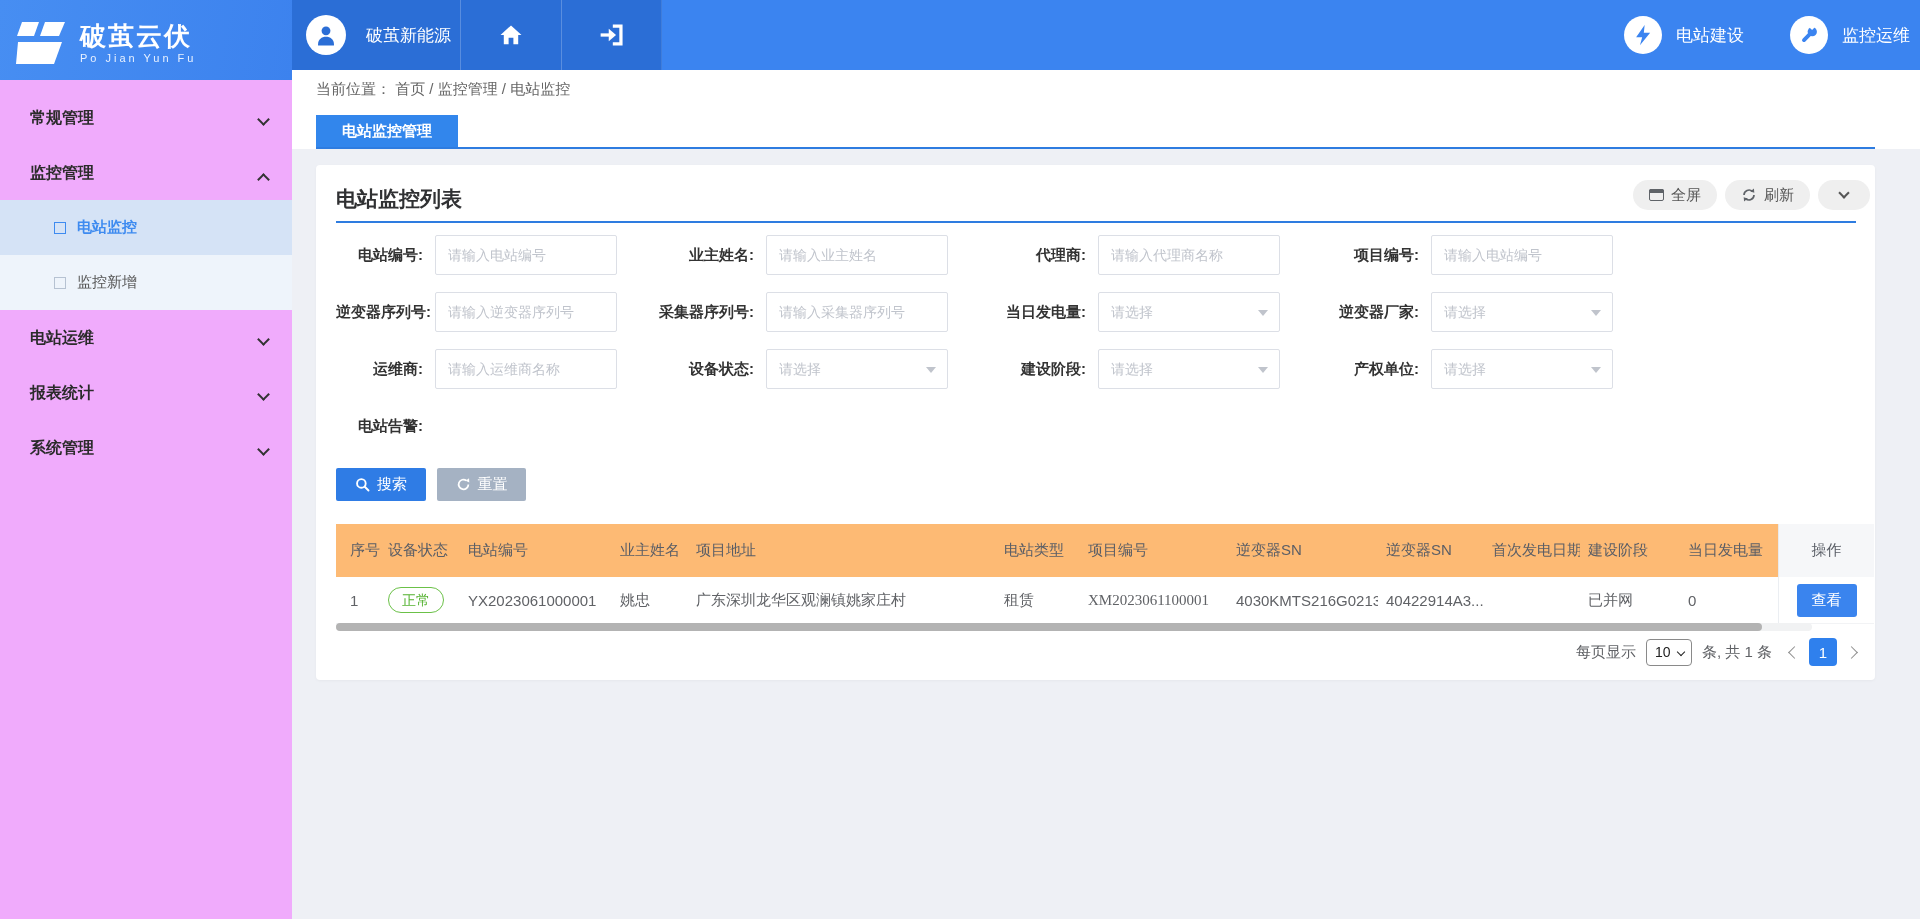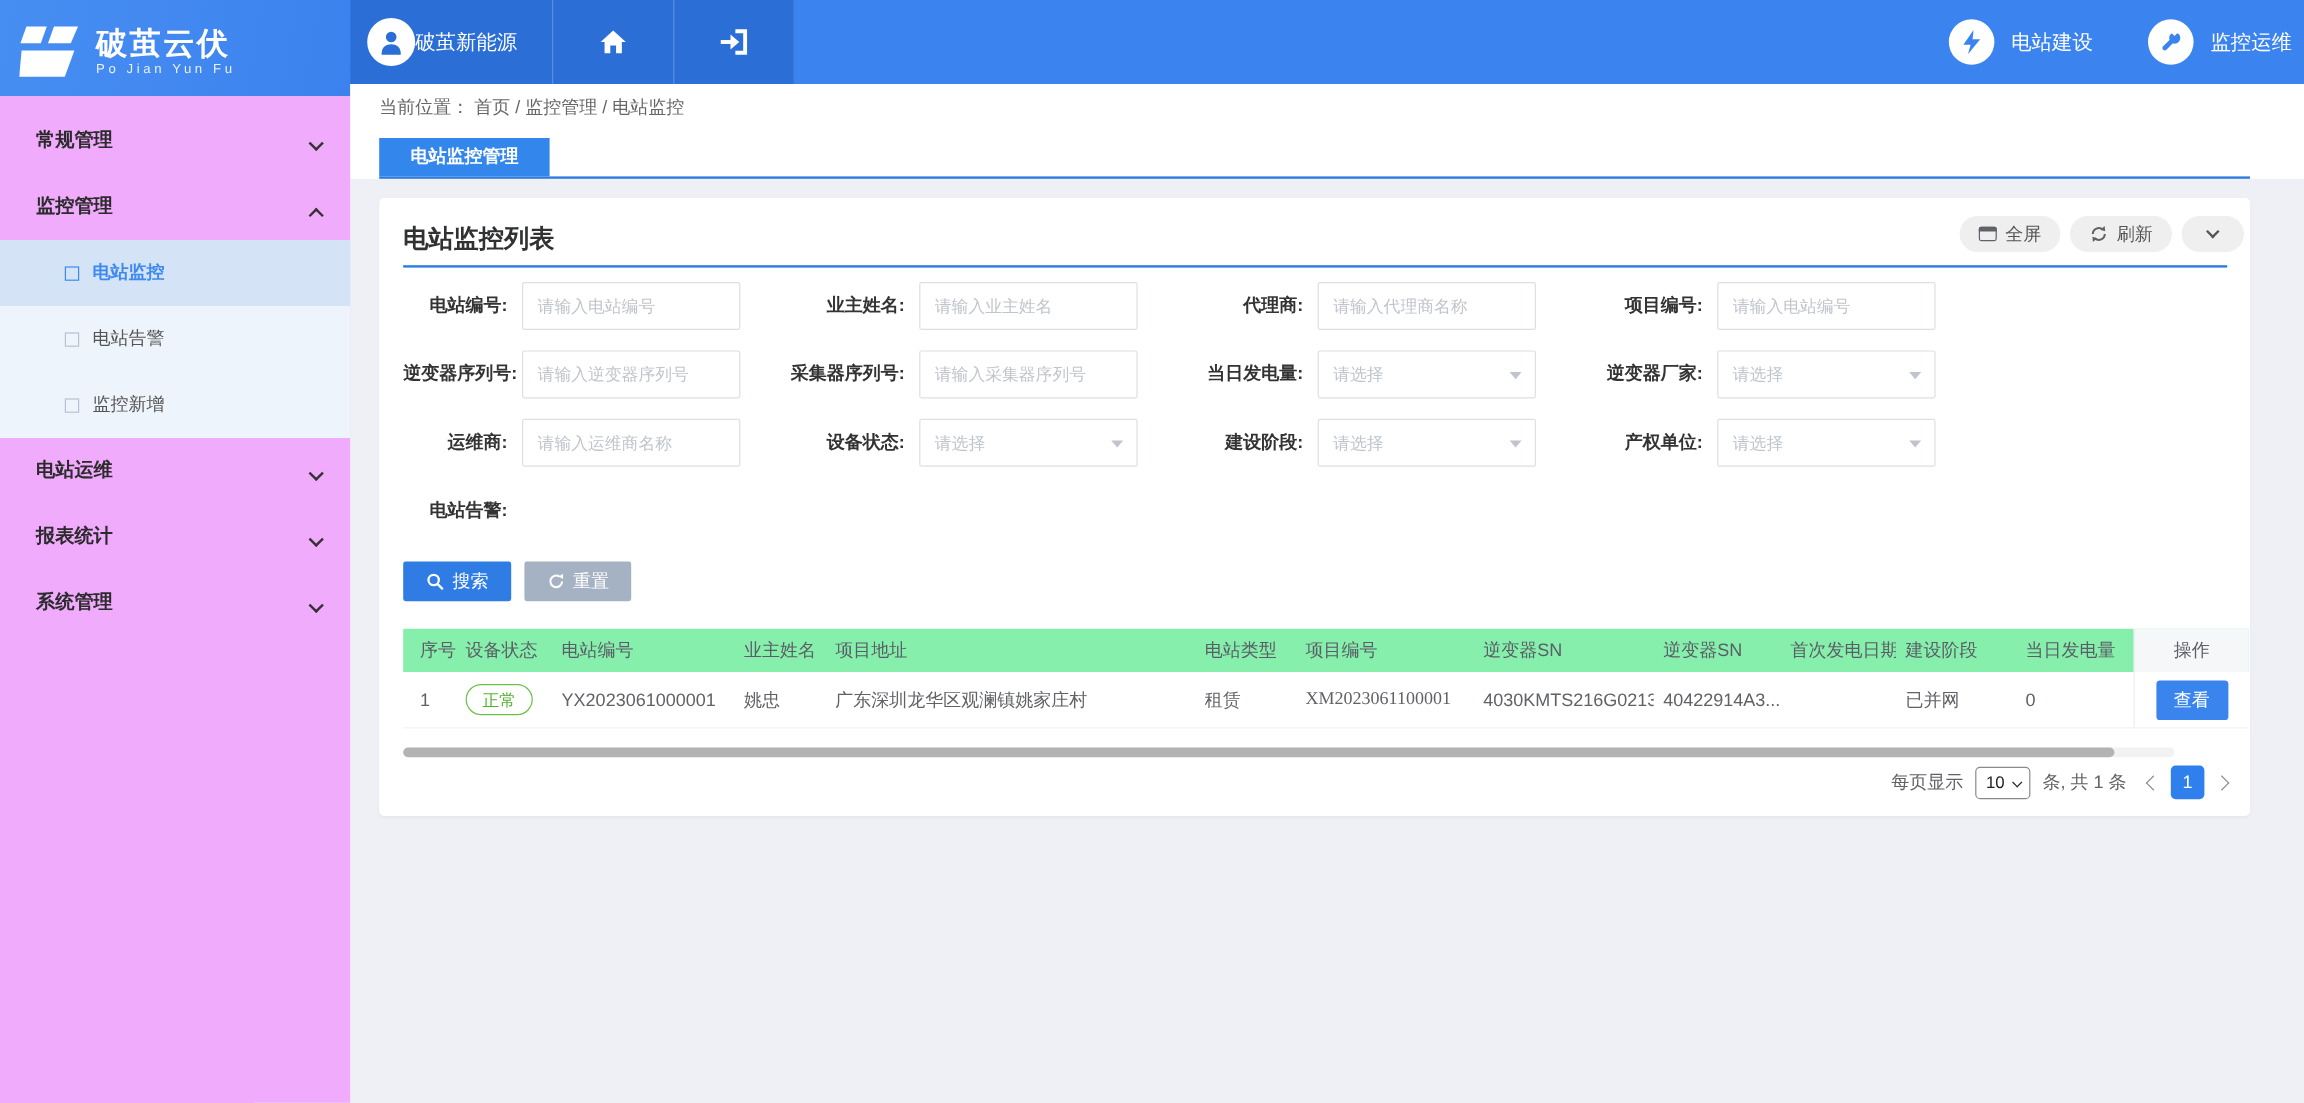--- a/index.html
+++ b/index.html
@@ -10,21 +10,21 @@
   
   .topbar { position:absolute; left:0; top:0; width:1920px; height:70px; background:#3b84f0; }
   .logo-block { position:absolute; left:0; top:0; width:292px; height:86px;
     background:linear-gradient(100deg,#478ef2,#3c82ee); display:flex; align-items:center; padding-left:16px; }
   .logo-mark { width:52px; height:46px; margin-right:12px; }
   .logo-text .lt1 { color:#fff; font-size:26px; font-weight:bold; letter-spacing:2px; line-height:28px; }
   .logo-text .lt2 { color:#e8f1ff; font-size:11px; letter-spacing:3px; margin-top:2px; }
   .tb-user { position:absolute; left:292px; top:0; width:168px; height:70px; background:#2b6ed6;
     display:flex; align-items:center; padding-left:14px; }
   .avatar { width:40px; height:40px; border-radius:50%; background:#fff; display:flex; align-items:center; justify-content:center; }
-  .tb-username { color:#fff; font-size:17px; margin-left:0; }
+  .tb-username { color:#fff; font-size:17px; margin-left:20px; }
   .tb-iconbtn { position:absolute; top:0; height:70px; width:101px; background:#2b6ed6;
     border-left:1px solid rgba(255,255,255,.22); display:flex; align-items:center; justify-content:center; cursor:pointer; }
   .tb-home { left:460px; }
   .tb-signin { left:561px; border-right:1px solid rgba(255,255,255,.10); }
   .tb-right { position:absolute; right:10px; top:0; height:70px; display:flex; align-items:center; gap:46px; }
   .tb-navitem { display:flex; align-items:center; gap:14px; cursor:pointer; }
   .tb-navitem .circ { width:38px; height:38px; border-radius:50%; background:#fff; display:flex; align-items:center; justify-content:center; }
   .tb-navitem .nv-label { color:#fff; font-size:17px; }
 
   
@@ -85,21 +85,21 @@
   
   .btn-row { position:absolute; left:20px; top:303px; display:flex; gap:11px; }
   .btn { height:33px; display:flex; align-items:center; justify-content:center; gap:7px;
     font-size:15px; color:#fff; border:none; cursor:pointer; border-radius:2px; font-family:inherit; }
   .btn-search { width:90px; background:#2f7ce5; }
   .btn-reset  { width:89px; background:#a5b2c3; }
 
   
   .table { position:absolute; left:20px; top:359px; width:1538px; font-size:15px; }
   .trow { display:flex; width:1538px; }
-  .thead { background:#86efac; color:#5a5e66; height:36px; }
+  .thead { background:#fdba74; color:#5a5e66; height:53px; }
   .tbody { background:#fff; color:#606266; height:47px; border-bottom:1px solid #f2f3f5; }
   .tcell { flex:0 0 auto; display:flex; align-items:center; padding-left:8px; overflow:hidden; white-space:nowrap; }
   .c0{width:44px; padding-left:14px;} .c1{width:80px;} .c2{width:152px;} .c3{width:76px;}
   .c4{width:308px;} .c5{width:84px;} .c6{width:148px;font-family:Liberation Serif, serif;} .c7{width:150px;} .c8{width:106px;}
   .c9{width:96px;} .c10{width:100px;} .c11{width:98px;}
   .cop{width:96px; justify-content:center; padding-left:0;}
   .thead .cop { background:#f6f7f9; border-left:1px solid #e8eaed; }
   .tbody .cop { border-left:1px solid #ebeef2; }
   .status-pill { display:inline-block; padding:3px 13px; border:1px solid #6bc148; color:#56b332;
     border-radius:14px; font-size:14px; line-height:18px; }
@@ -194,24 +194,20 @@
       <span class="chev down"></span>
     </div>
     <div class="side-item">
       <span>监控管理</span>
       <span class="chev up"></span>
     </div>
     <div class="submenu">
       <div class="sub-item active">
         <span class="sq-icon"></span>
         <span>电站监控</span>
-      </div>
-      <div class="sub-item">
-        <span class="sq-icon"></span>
-        <span>电站告警</span>
       </div>
       <div class="sub-item">
         <span class="sq-icon"></span>
         <span>监控新增</span>
       </div>
     </div>
     <div class="side-item">
       <span>电站运维</span>
       <span class="chev down"></span>
     </div>

